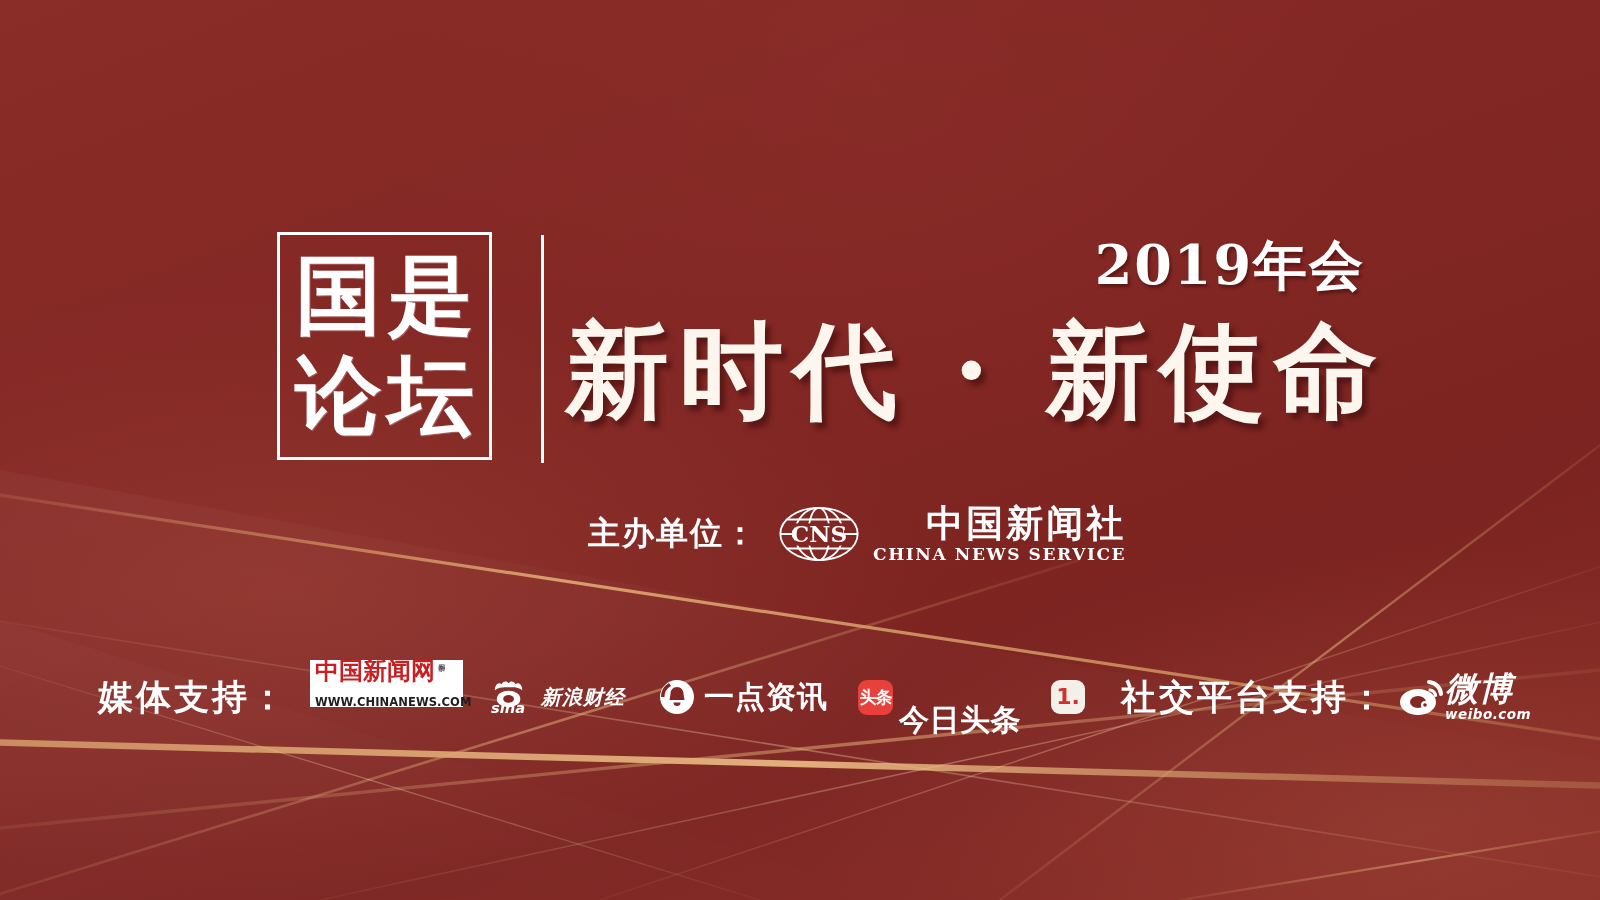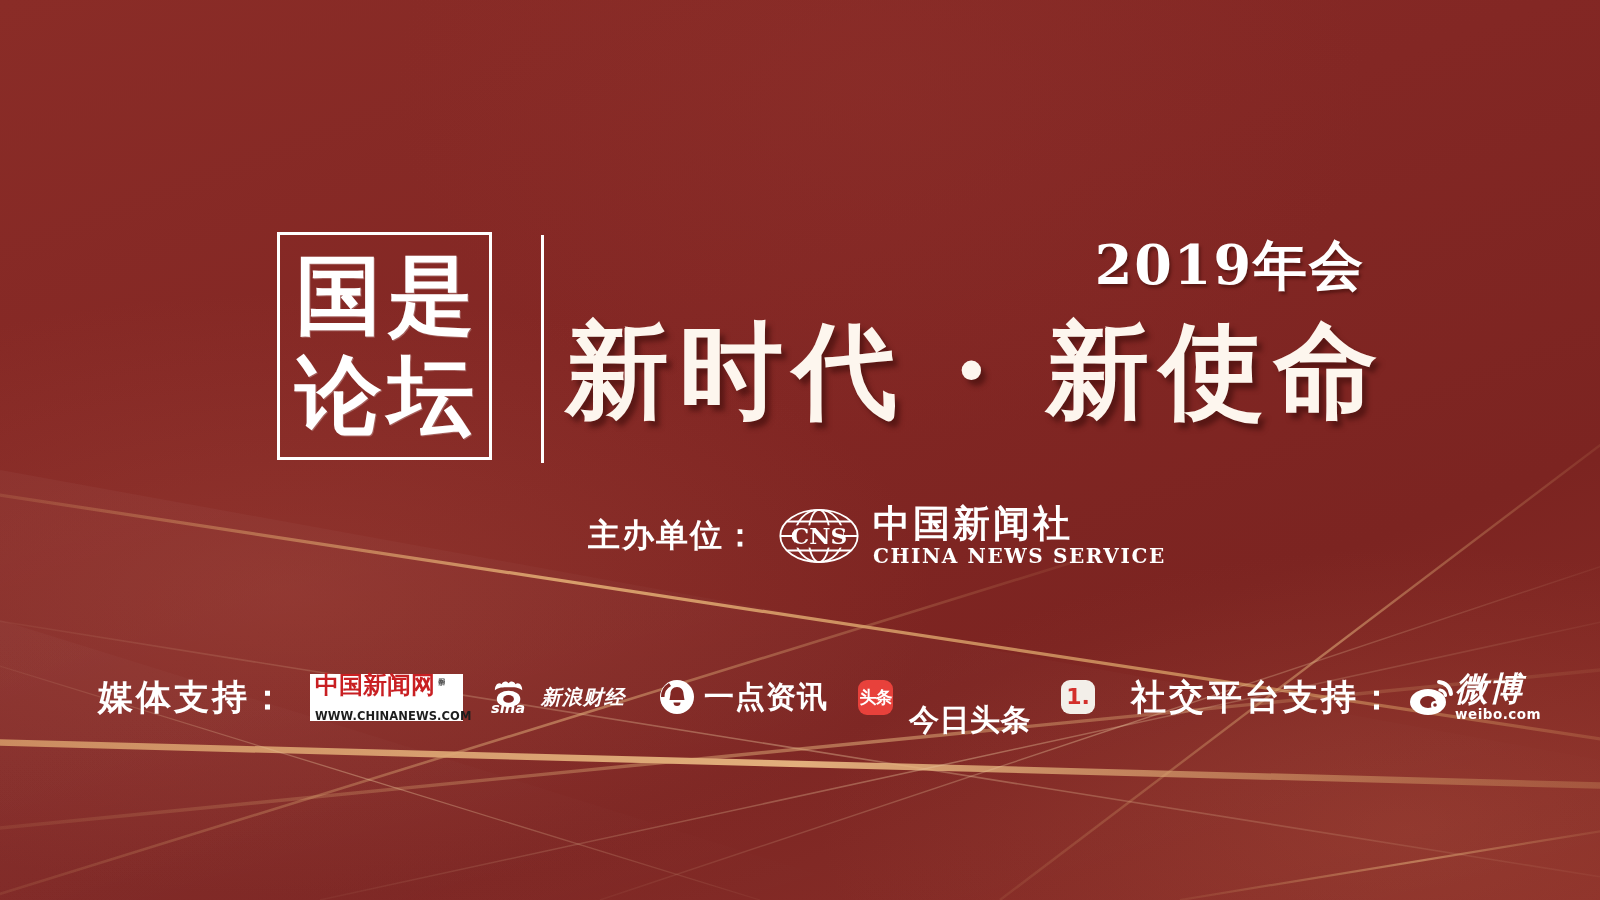--- a/index.html
+++ b/index.html
@@ -61,43 +61,43 @@
   .organizer{
     position:absolute;left:588px;top:505px;
     display:flex;align-items:center;gap:20px;
   }
   .organizer-label{
     color:#ffffff;font-size:32px;font-weight:700;letter-spacing:2px;
     font-family:"DejaVu Sans","Liberation Sans",sans-serif;
   }
   .cns-logo{display:flex;align-items:center;gap:13px;}
   .cns-globe{width:82px;height:58px;}
-  .cns-words{display:flex;flex-direction:column;align-items:flex-start;line-height:1;}
+  .cns-words{display:flex;flex-direction:column;align-items:flex-end;line-height:1;}
   .cns-cn{
     color:#ffffff;font-size:37px;font-weight:700;letter-spacing:3px;
     font-family:"DejaVu Serif","Liberation Serif",serif;
   }
   .cns-en{
-    color:#ffffff;font-size:20px;font-weight:700;letter-spacing:1.6px;
+    color:#ffffff;font-size:17px;font-weight:700;letter-spacing:1.6px;
     margin-top:4px;
     font-family:"DejaVu Serif","Liberation Serif",serif;
   }
   
   .bottom{
     position:absolute;left:0;top:668px;width:1600px;height:58px;
     display:flex;align-items:center;padding-left:45px;
   }
   .bar-label{
     color:#ffffff;font-weight:700;font-size:35px;letter-spacing:3px;
     font-family:"DejaVu Sans","Liberation Sans",sans-serif;
     white-space:nowrap;
   }
   .media-label{margin-left:53px;}
   .social-label{margin-left:36px;}
-  .logo-row{display:flex;align-items:center;}
+  .logo-row{display:flex;}
   
   .chinanews{
     margin-left:22px;background:#ffffff;
     width:153px;height:47px;box-sizing:border-box;
     display:flex;flex-direction:column;justify-content:center;
     padding:2px 3px 1px 5px;
   }
   .cn-top{display:flex;align-items:flex-end;gap:2px;}
   .cn-main{
     color:#c81f22;font-weight:700;font-size:24px;line-height:1;
@@ -123,21 +123,21 @@
     font-family:"DejaVu Serif","Liberation Serif",serif;
   }
   
   .tencent{margin-left:34px;display:flex;align-items:center;gap:9px;}
   .tx-icon{width:36px;height:36px;}
   .tx-cn{
     color:#ffffff;font-weight:700;font-size:30px;letter-spacing:1px;line-height:1;
     font-family:"DejaVu Sans","Liberation Sans",sans-serif;
   }
   
-  .toutiao{margin-left:30px;display:flex;align-items:center;gap:16px;}
+  .toutiao{margin-left:30px;display:flex;align-items:center;gap:6px;}
   .tt-badge{
     width:35px;height:35px;border-radius:9px;background:#e8413b;
     display:flex;align-items:center;justify-content:center;
     color:#ffffff;font-weight:700;font-size:17px;letter-spacing:-1px;
     font-family:"DejaVu Sans","Liberation Sans",sans-serif;
   }
   .tt-cn{
     color:#ffffff;font-weight:700;font-size:30px;letter-spacing:0.5px;line-height:1;
     font-family:Liberation Sans, sans-serif;
     margin-top:45px;
@@ -156,21 +156,21 @@
   }
   
   .weibo{margin-left:12px;display:flex;align-items:center;}
   .wb-icon{width:46px;height:38px;}
   .wb-words{display:flex;flex-direction:column;line-height:1;}
   .wb-cn{
     color:#ffffff;font-weight:700;font-size:33px;font-style:italic;letter-spacing:1px;
     font-family:"DejaVu Serif","Liberation Serif",serif;
   }
   .wb-url{
-    color:#ffffff;font-weight:700;font-size:13.5px;
+    color:#ffffff;font-weight:700;font-size:13.5px;font-style:italic;
     letter-spacing:0.5px;margin-top:3px;text-align:right;
     font-family:"DejaVu Sans","Liberation Sans",sans-serif;
   }
 </style>
 </head>
 <body>
 
 <div id="stage">
 
   <svg class="lines" viewBox="0 0 1600 900" preserveAspectRatio="none">

